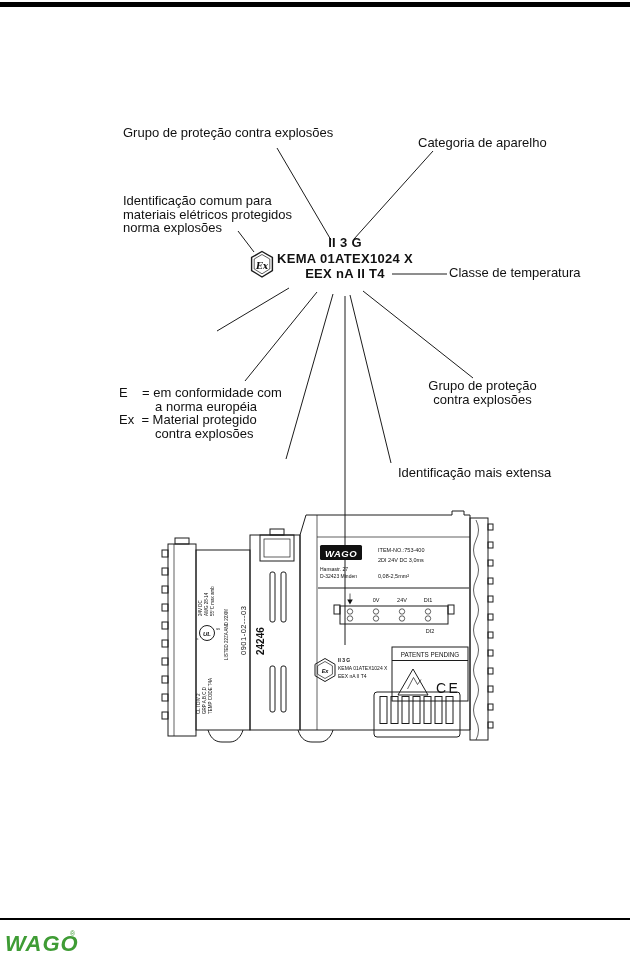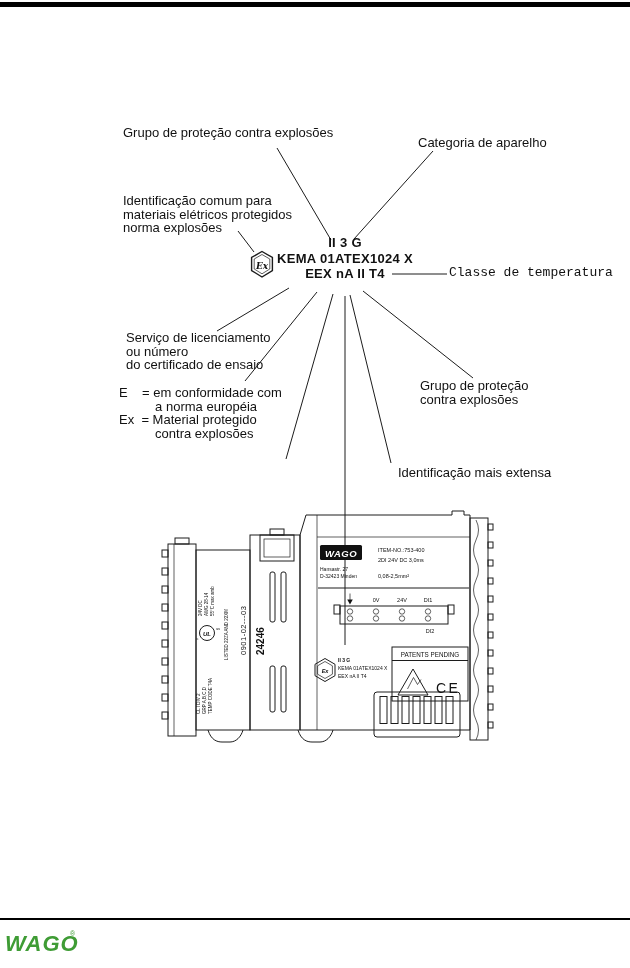--- a/index.html
+++ b/index.html
@@ -1,21 +1,21 @@
 <!DOCTYPE html>
 <html><head>
 <meta charset="utf-8">
 <style>
   html,body{margin:0;padding:0;background:#fff;}
   .page{position:relative;width:630px;height:968px;background:#ffffff;
         font-family:"Liberation Sans",sans-serif;color:#111;overflow:hidden;}
   .topbar{position:absolute;left:0;top:2px;width:630px;height:5px;background:#000;}
   .lbl{position:absolute;font-size:13px;line-height:13.5px;white-space:pre-line;color:#111;}
   .lbl.pre{white-space:pre;}
-  .lbl.center{text-align:left;}
+  .lbl.center{text-align:center;}
   .marking{position:absolute;left:254px;top:235px;width:182px;text-align:center;
            font-size:13px;font-weight:bold;line-height:15.5px;letter-spacing:.3px;}
   svg.overlay{position:absolute;left:0;top:0;}
   svg.devsvg{position:absolute;left:158px;top:508px;}
   .footer-rule{position:absolute;left:0;top:918px;width:630px;height:2px;background:#000;}
   svg.wlogo{position:absolute;left:2px;top:926px;}
   .ann-line{stroke:#1c1c1c;stroke-width:1;}
   .dstroke{stroke:#1c1c1c;stroke-width:1;fill:none;}
   .dthin{stroke:#1c1c1c;stroke-width:.7;fill:none;}
   .dtext{fill:#111;stroke:none;}
@@ -43,24 +43,21 @@
       <polygon class="dthin" points="262,254.5 269.8,259 269.8,269 262,273.8 254.2,269 254.2,259"></polygon>
       <text class="dtext" x="262" y="268.5" text-anchor="middle" font-size="9" font-style="italic" font-weight="bold" font-family="DejaVu Serif, serif">Ex</text>
     </g>
   </svg>
 
   <div class="lbl" style="left:123px;top:126px;">Grupo de proteção contra explosões</div>
   <div class="lbl" style="left:418px;top:136px;">Categoria de aparelho</div>
   <div class="lbl" style="left:123px;top:194px;">Identificação comum para
 materiais elétricos protegidos
 norma explosões</div>
-  <div class="lbl" style="left:449px;top:266px;font-family:Liberation Mono, monospace;">Classe de temperatura</div>
-  <div class="lbl" style="left:126px;top:331px;">Serviço de licenciamento
-ou número
-do certificado de ensaio</div>
+  <div class="lbl" style="left:449px;top:266px;">Classe de temperatura</div>
   <div class="lbl pre" style="left:119px;top:386px;">E    = em conformidade com
           a norma européia
 Ex  = Material protegido
           contra explosões</div>
   <div class="lbl center" style="left:420px;top:379px;width:125px;">Grupo de proteção
 contra explosões</div>
   <div class="lbl" style="left:398px;top:466px;">Identificação mais extensa</div>
 
   <div class="marking">
     <div>II 3 G</div>

